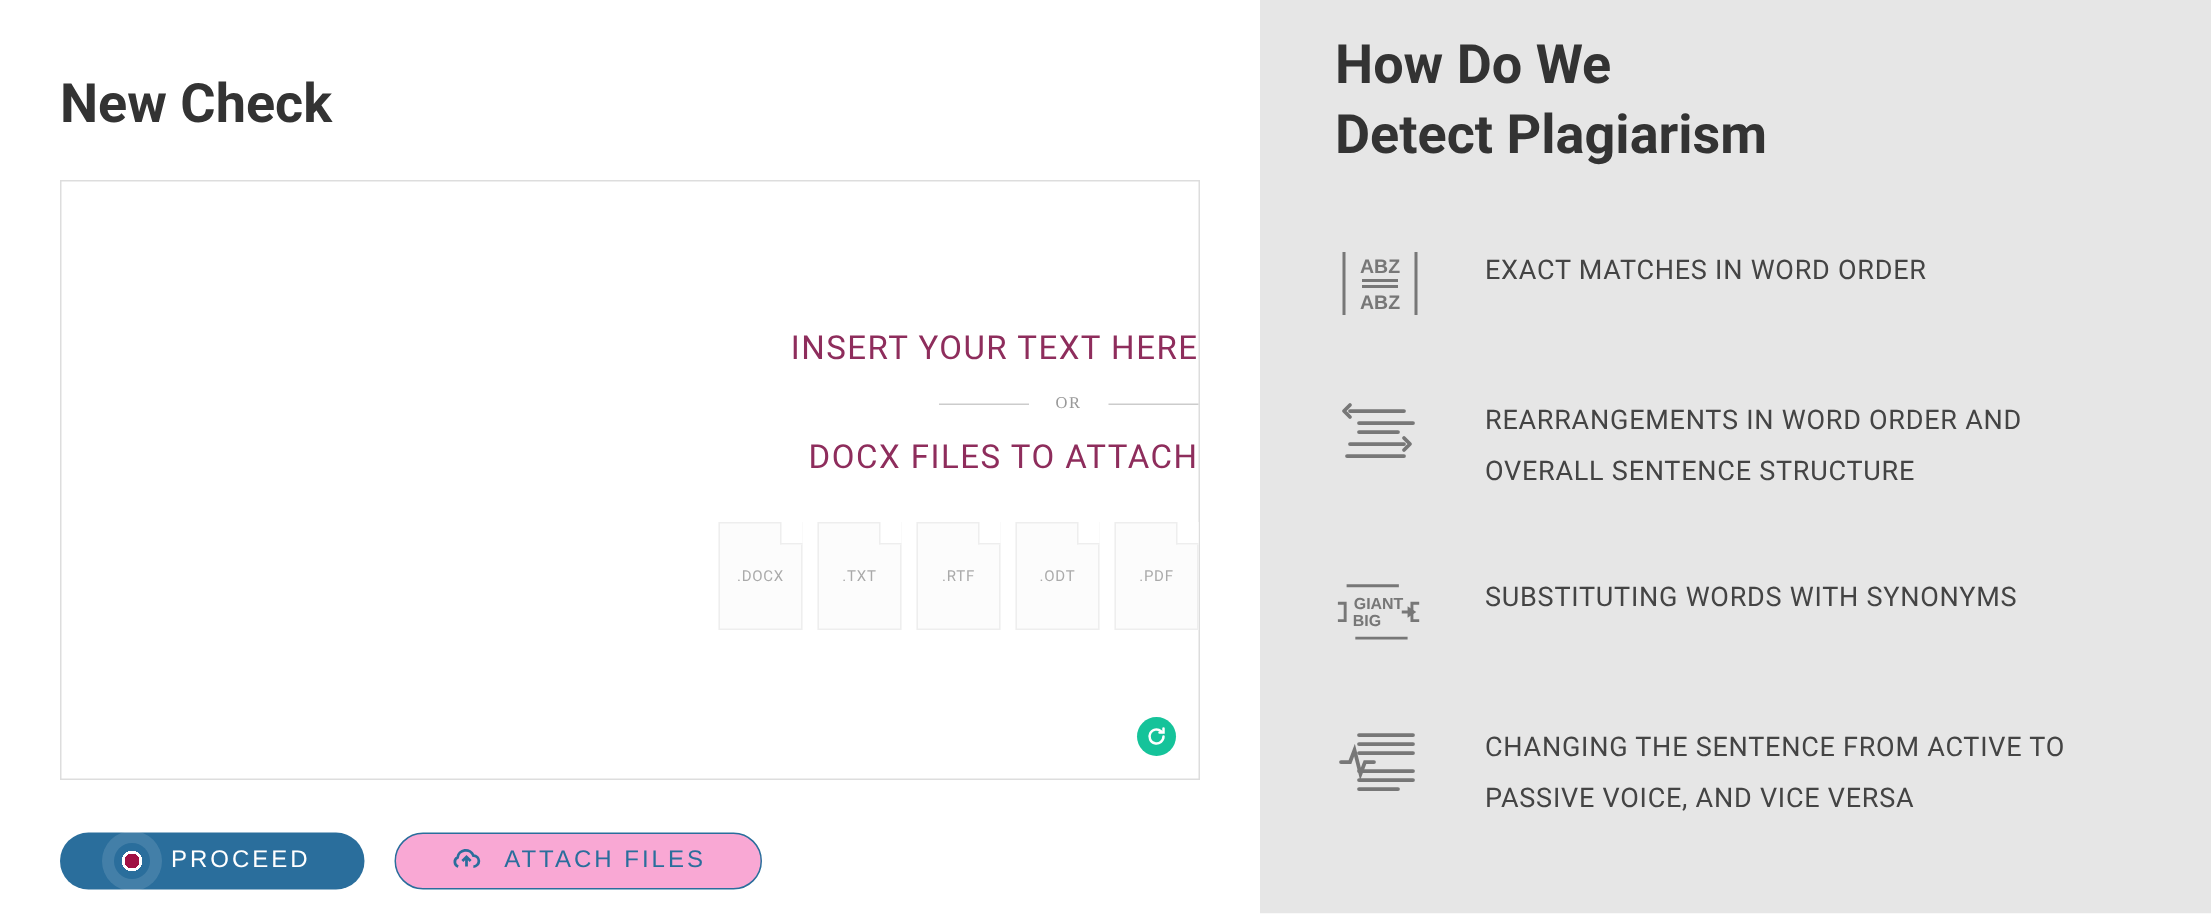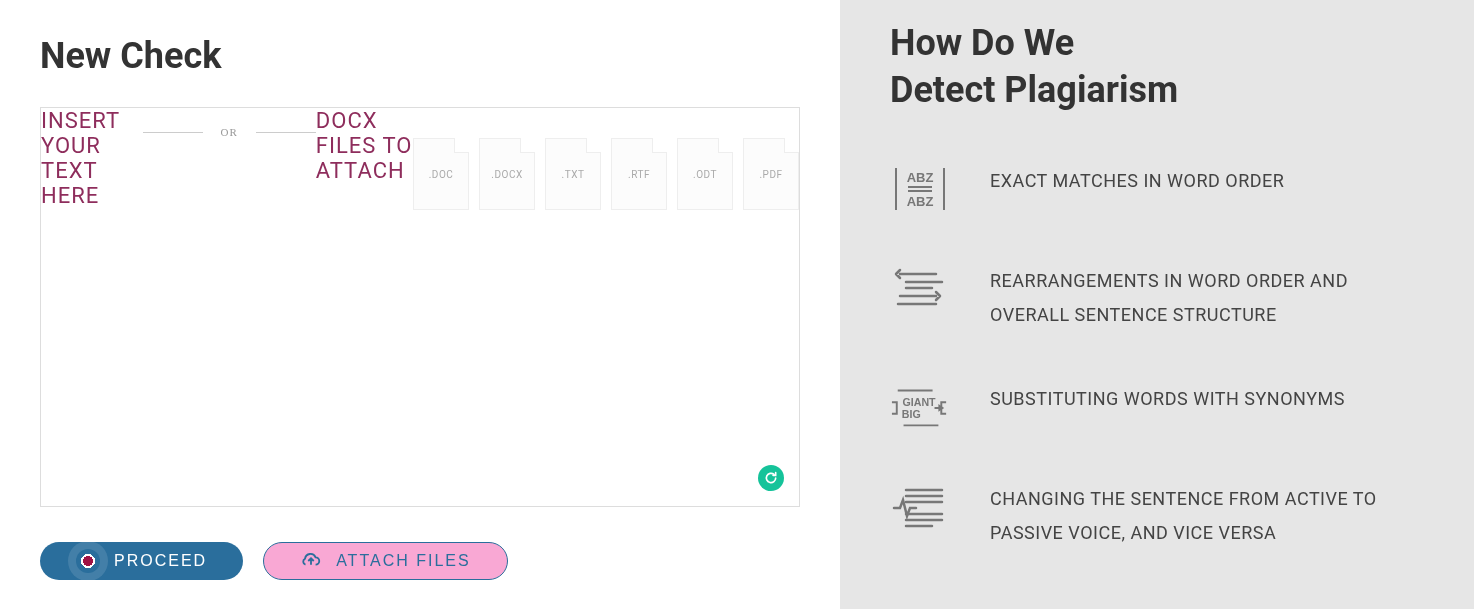--- a/index.html
+++ b/index.html
@@ -1,20 +1,20 @@
 <!DOCTYPE html>
 <html><head>
 <meta charset="utf-8">
 <style>
 * { box-sizing: border-box; margin: 0; padding: 0; }
 body { font-family: -apple-system, BlinkMacSystemFont, 'Segoe UI', Roboto, Arial, sans-serif; background: #fff; width: 1474px; height: 609px; overflow: hidden; display: flex; }
-.left-panel { width: 840px; padding: 35px 40px; background: #fff; }
+.left-panel { width: 840px; padding: 48px 40px; background: #fff; }
 .right-panel { flex: 1; background: #e6e6e6; padding: 20px 50px 20px 50px; }
 .page-title { font-size: 36px; font-weight: 700; color: #333; margin-bottom: 30px; }
-.drop-zone { border: 1px solid #ddd; height: 400px; position: relative; display: flex; flex-direction: row; align-items: flex-start; justify-content: center; cursor: text; }
+.drop-zone { border: 1px solid #ddd; height: 400px; position: relative; display: flex; flex-direction: column; align-items: flex-end; justify-content: center; cursor: text; }
 .dz-line1 { color: #8e2d5c; font-size: 22px; letter-spacing: 1px; font-weight: 400; }
 .divider-wrap { display: flex; align-items: center; gap: 18px; margin: 18px 0; font-family: Liberation Serif, serif; }
 .divider-line { width: 60px; height: 1px; background: #ccc; }
 .divider-text { font-size: 11px; color: #999; letter-spacing: 1px; }
 .dz-line2 { color: #8e2d5c; font-size: 22px; letter-spacing: 1px; font-weight: 400; }
 .file-types { display: flex; gap: 10px; margin-top: 30px; }
 .file-chip { width: 56px; height: 72px; background: #fcfcfc; border: 1px solid #eee; display: flex; align-items: center; justify-content: center; font-size: 10px; color: #aaa; position: relative; letter-spacing: 0.5px; }
 .file-chip::before { content: ""; position: absolute; top: -1px; right: -1px; width: 14px; height: 14px; background: #fff; border-left: 1px solid #eee; border-bottom: 1px solid #eee; }
 .grammarly-badge { position: absolute; bottom: 15px; right: 15px; width: 26px; height: 26px; border-radius: 50%; background: #15c39a; display: flex; align-items: center; justify-content: center; }
 .grammarly-badge svg { width: 16px; height: 16px; }
@@ -37,21 +37,20 @@
 
   <div class="drop-zone">
     <div class="dz-line1">INSERT YOUR TEXT HERE</div>
     <div class="divider-wrap">
       <div class="divider-line"></div>
       <div class="divider-text">OR</div>
       <div class="divider-line"></div>
     </div>
     <div class="dz-line2">DOCX FILES TO ATTACH</div>
     <div class="file-types">
-      <div class="file-chip">.DOC</div>
       <div class="file-chip">.DOCX</div>
       <div class="file-chip">.TXT</div>
       <div class="file-chip">.RTF</div>
       <div class="file-chip">.ODT</div>
       <div class="file-chip">.PDF</div>
     </div>
     <div class="grammarly-badge">
       <svg viewBox="0 0 24 24" fill="none" stroke="#fff" stroke-width="2.5" stroke-linecap="round">
           <path d="M19 12a7 7 0 1 1-2.5-5.4"></path>
           <path d="M19 4v4h-4"></path>

